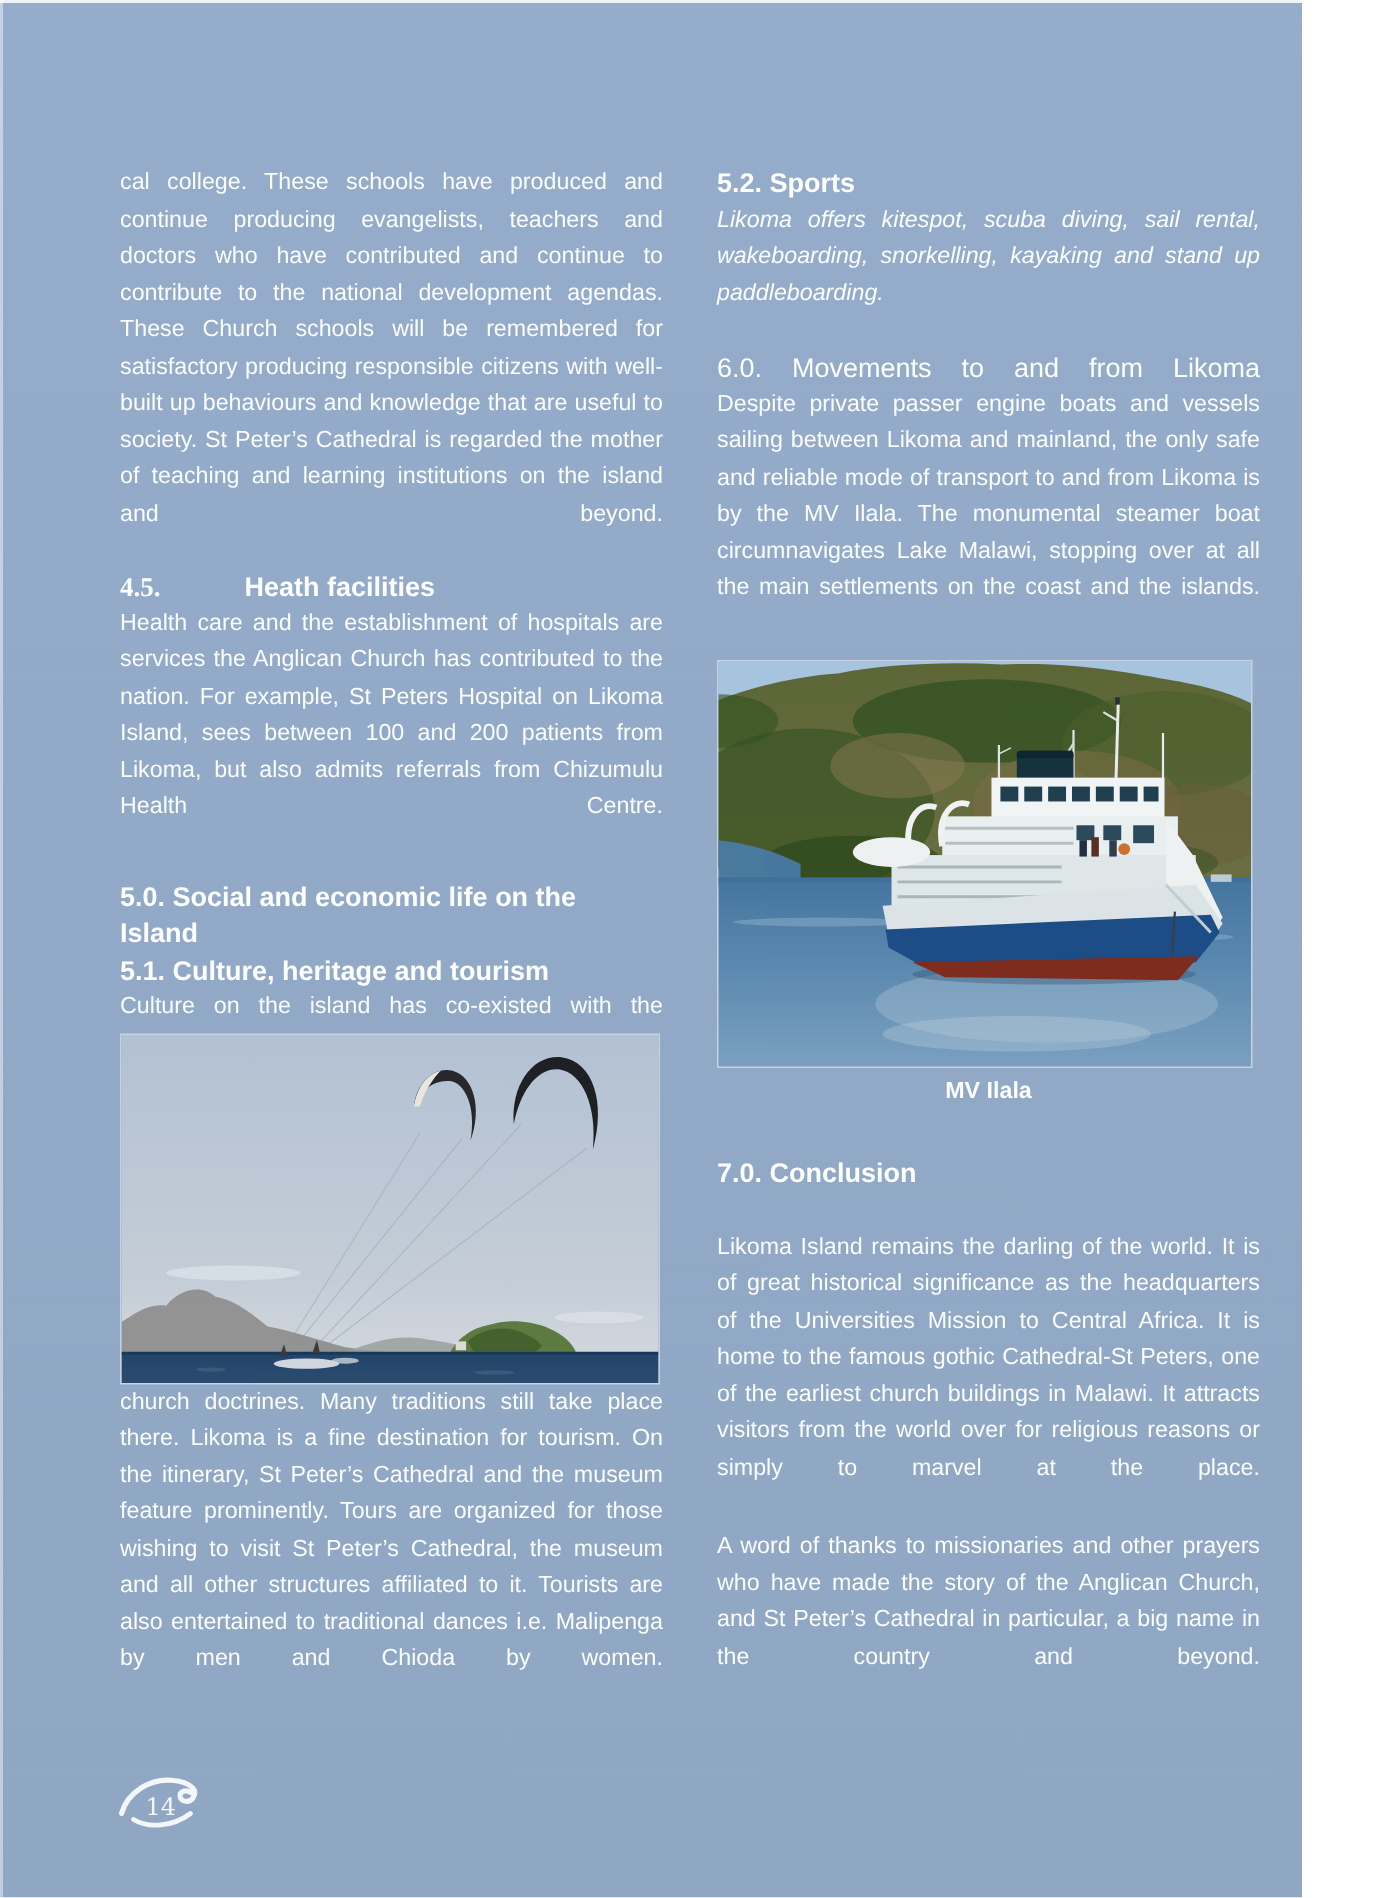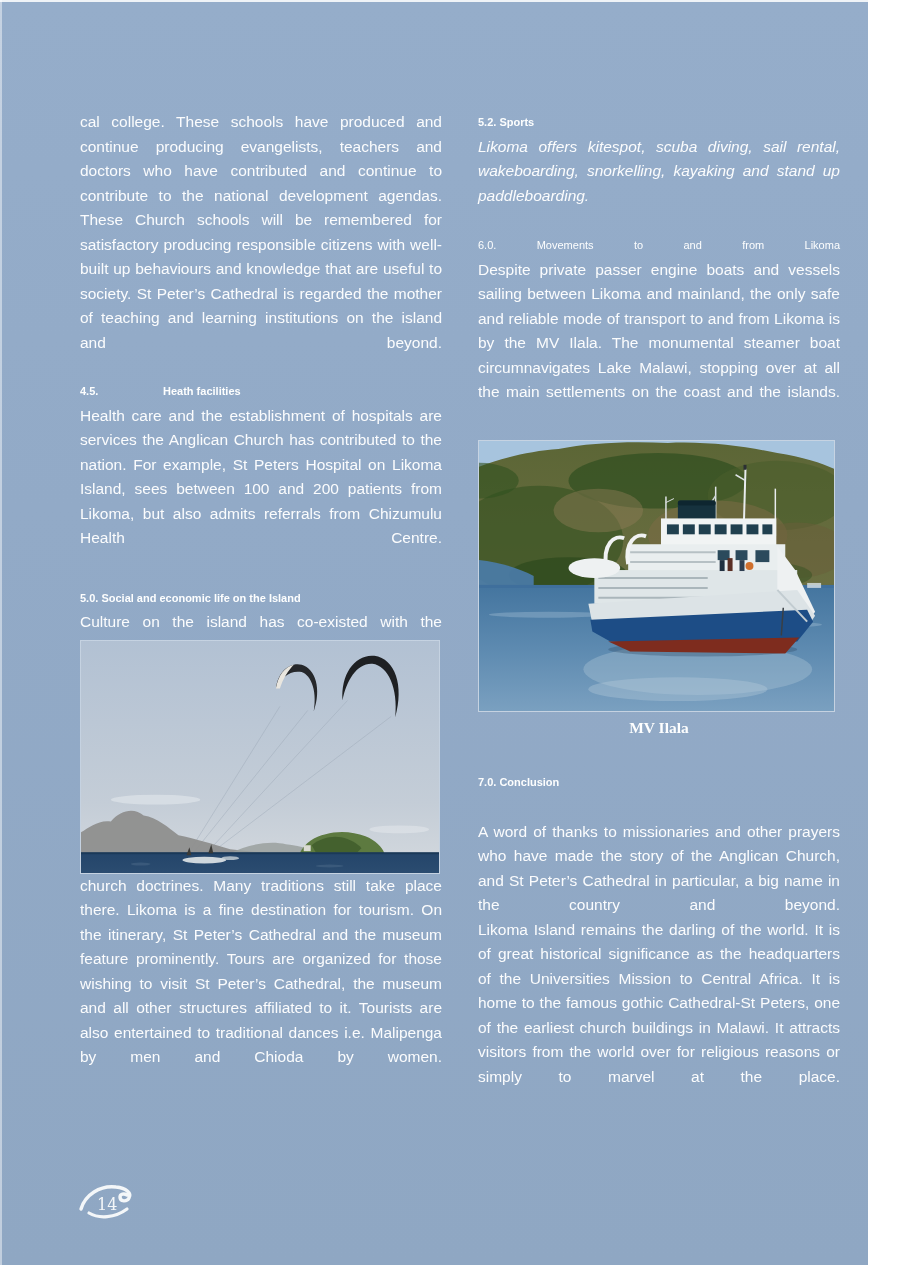--- a/index.html
+++ b/index.html
@@ -24,46 +24,46 @@
   }
   .col{ width:362px; }
   p.para{
     font-size:15.5px;
     line-height:24.5px;
     text-align:justify;
     text-align-last:justify;
     color:#fbfcfd;
   }
   .heading{
-    font-size:11px;
+    font-size:18px;
     font-weight:700;
     line-height:24.5px;
     color:#fdfefe;
   }
   .heading-stretch{
     font-weight:400;
     text-align:justify;
     text-align-last:justify;
   }
-  .h-num{ display:inline-block; width:83px; }
+  .h-num{ display:inline-block; width:83px;font-family:Liberation Serif, serif; }
   .heading-50{ max-width:334px; }
   figure{ margin:0; line-height:0; }
   figure svg{ display:block; border:1px solid rgba(240,244,248,.55); }
   .caption{
     font-size:15.5px; font-weight:700; line-height:24.5px;
     text-align:center; color:#fdfefe;
   }
   
   .sp-after-p1{ margin-bottom:24px; }
   .sp-after-p2{ margin-bottom:35px; }
   .sp-intro{ margin-bottom:5px; }
   .kite-caption{ margin-top:16px; margin-bottom:4px; }
   .sp-after-sports{ margin-bottom:25px;font-style:italic; }
   .sp-after-movements{ margin-bottom:35px; }
-  .mv-caption{ margin-top:4px; margin-bottom:30px;font-family:Liberation Serif, serif; }
+  .mv-caption{ margin-top:4px; margin-bottom:30px; }
   .sp-after-h70{ margin-bottom:25px; }
   .sp-after-concl1{ margin-bottom:28px; }
   .footer-logo{
     position:absolute; left:76px; top:1180px;
     width:66px; height:46px;text-decoration:underline;
   }
   .footer-logo svg{ display:block; width:100%; height:100%; }
 </style>
 </head>
 <body>
@@ -77,20 +77,21 @@
     <div class="col">
       <p class="para sp-after-p1">cal college. These schools have produced and continue producing evangelists, teachers and doctors who have contributed and continue to contribute to the national development agendas. These Church schools will be remembered for satisfactory producing responsible citizens with well-built up behaviours and knowledge that are useful to society. St Peter’s Cathedral is regarded the mother of teaching and learning institutions on the island and beyond.</p>
 
       <div class="heading">
         <span class="h-num">4.5.</span><span>Heath facilities</span>
       </div>
 
       <p class="para sp-after-p2">Health care and the establishment of hospitals are services the Anglican Church has contributed to the nation. For example, St Peters Hospital on Likoma Island, sees between 100 and 200 patients from Likoma, but also admits referrals from Chizumulu Health Centre.</p>
 
       <div class="heading heading-50">5.0. Social and economic life on the Island</div>
+      <div class="heading">5.1. Culture, heritage and tourism</div>
 
       <p class="para sp-intro">Culture on the island has co-existed with the</p>
 
       <figure>
         <svg width="360" height="234" viewBox="0 0 360 234" preserveAspectRatio="none">
           <defs>
             <linearGradient id="kSky" x1="0" y1="0" x2="0" y2="1">
               <stop offset="0" stop-color="#b2c1d3"></stop>
               <stop offset="0.7" stop-color="#c4cdd7"></stop>
               <stop offset="1" stop-color="#d4d9de"></stop>
@@ -235,23 +236,23 @@
           <line x1="300" y1="150" x2="330" y2="182" stroke="#c2ccd1" stroke-width="2"></line>
 
           <line x1="306" y1="168" x2="304" y2="196" stroke="#3a3f44" stroke-width="1.5"></line>
         </svg>
       </figure>
 
       <div class="caption mv-caption">MV Ilala</div>
 
       <div class="heading sp-after-h70">7.0. Conclusion</div>
 
+      <p class="para sp-after-concl1">Likoma Island remains the darling of the world. It is of great historical significance as the headquarters of the Universities Mission to Central Africa. It is home to the famous gothic Cathedral-St Peters, one of the earliest church buildings in Malawi. It attracts visitors from the world over for religious reasons or simply to marvel at the place.</p>
+
       <p class="para">A word of thanks to missionaries and other prayers who have made the story of the Anglican Church, and St Peter’s Cathedral in particular, a big name in the country and beyond.</p>
-
-      <p class="para sp-after-concl1">Likoma Island remains the darling of the world. It is of great historical significance as the headquarters of the Universities Mission to Central Africa. It is home to the famous gothic Cathedral-St Peters, one of the earliest church buildings in Malawi. It attracts visitors from the world over for religious reasons or simply to marvel at the place.</p>
     </div>
   </div>
 
   <div class="footer-logo">
     <svg viewBox="0 0 66 46">
       <path d="M5,29 C9,15 24,5 40,7 C50,8 56,13 53,18 C51,22 44,22 44,17 C44,14 48,13 51,15" fill="none" stroke="#f4f7f9" stroke-width="3.4" stroke-linecap="round"></path>
       <path d="M13,33 C23,39 39,38 51,29" fill="none" stroke="#f4f7f9" stroke-width="3.2" stroke-linecap="round"></path>
       <text x="21" y="30" font-family="'DejaVu Serif',serif" font-size="16" fill="#f4f7f9">14</text>
     </svg>
   </div>

